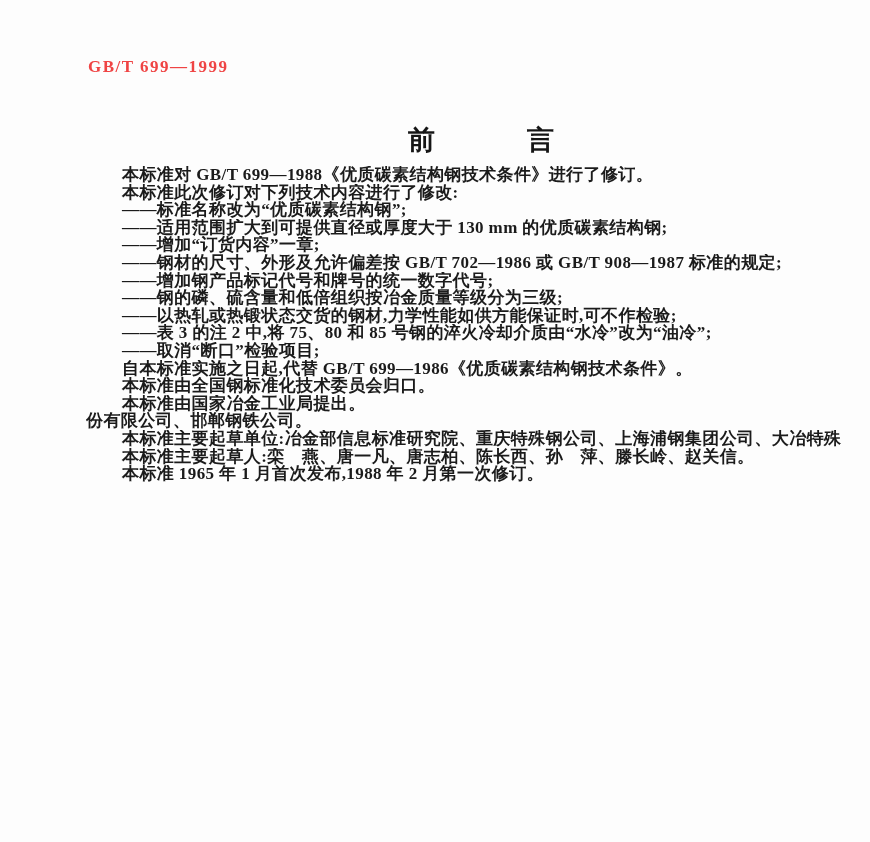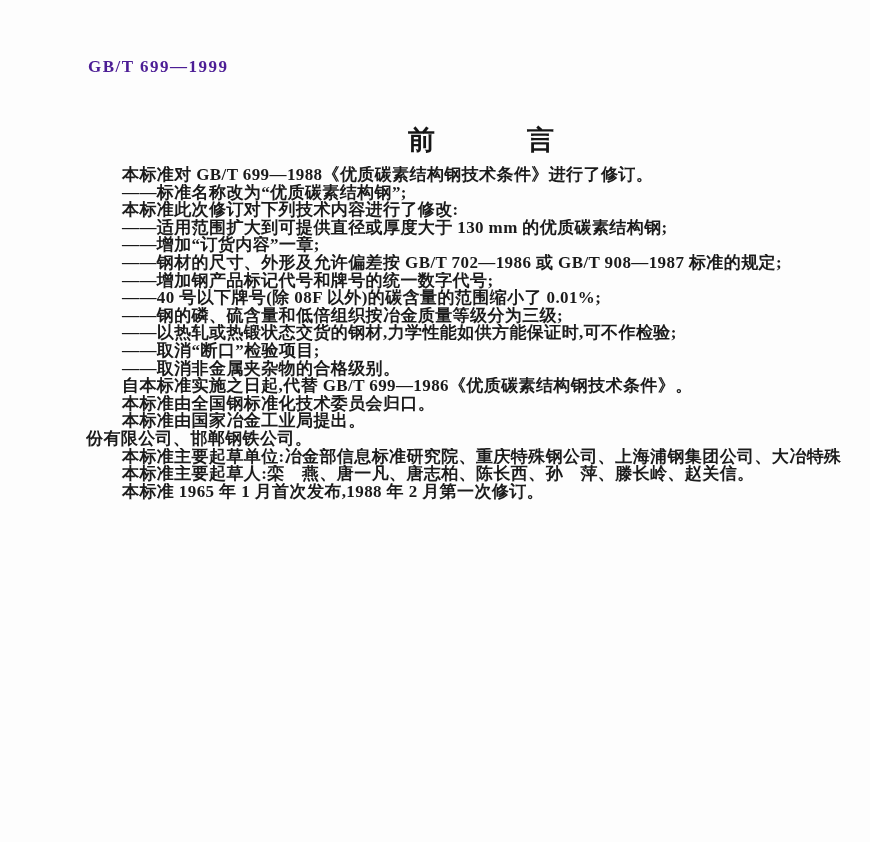--- a/index.html
+++ b/index.html
@@ -12,21 +12,21 @@
     font-family: "Liberation Serif", "DejaVu Serif", serif;
     color: #1b1b1b;
   }
   .doc-code {
     position: absolute;
     left: 88px;
     top: 57px;
     font-size: 17px;
     font-weight: 700;
     letter-spacing: 1.5px;
-    color: #4c1d95;
+    color: #ef4444;
     white-space: nowrap;
   }
   .page-title {
     position: absolute;
     left: 86px;
     top: 122px;
     width: 790px;
     display: flex;
     justify-content: center;
     gap: 92px;
@@ -59,31 +59,30 @@
 
   <div class="doc-code">GB/T 699—1999</div>
 
   <div class="page-title">
     <span>前</span>
     <span>言</span>
   </div>
 
   <div class="body-text">
     <div class="line indent">本标准对 GB/T 699—1988《优质碳素结构钢技术条件》进行了修订。</div>
+    <div class="line indent">本标准此次修订对下列技术内容进行了修改:</div>
     <div class="line indent">——标准名称改为“优质碳素结构钢”;</div>
-    <div class="line indent">本标准此次修订对下列技术内容进行了修改:</div>
     <div class="line indent">——适用范围扩大到可提供直径或厚度大于 130 mm 的优质碳素结构钢;</div>
     <div class="line indent">——增加“订货内容”一章;</div>
     <div class="line indent">——钢材的尺寸、外形及允许偏差按 GB/T 702—1986 或 GB/T 908—1987 标准的规定;</div>
     <div class="line indent">——增加钢产品标记代号和牌号的统一数字代号;</div>
-    <div class="line indent">——40 号以下牌号(除 08F 以外)的碳含量的范围缩小了 0.01%;</div>
     <div class="line indent">——钢的磷、硫含量和低倍组织按冶金质量等级分为三级;</div>
     <div class="line indent">——以热轧或热锻状态交货的钢材,力学性能如供方能保证时,可不作检验;</div>
+    <div class="line indent">——表 3 的注 2 中,将 75、80 和 85 号钢的淬火冷却介质由“水冷”改为“油冷”;</div>
     <div class="line indent">——取消“断口”检验项目;</div>
-    <div class="line indent">——取消非金属夹杂物的合格级别。</div>
     <div class="line indent">自本标准实施之日起,代替 GB/T 699—1986《优质碳素结构钢技术条件》。</div>
     <div class="line indent">本标准由全国钢标准化技术委员会归口。</div>
     <div class="line indent">本标准由国家冶金工业局提出。</div>
     <div class="line">份有限公司、邯郸钢铁公司。</div>
     <div class="line indent">本标准主要起草单位:冶金部信息标准研究院、重庆特殊钢公司、上海浦钢集团公司、大冶特殊</div>
     <div class="line indent">本标准主要起草人:栾　燕、唐一凡、唐志柏、陈长西、孙　萍、滕长岭、赵关信。</div>
     <div class="line indent">本标准 1965 年 1 月首次发布,1988 年 2 月第一次修订。</div>
   </div>
 
 </div>

